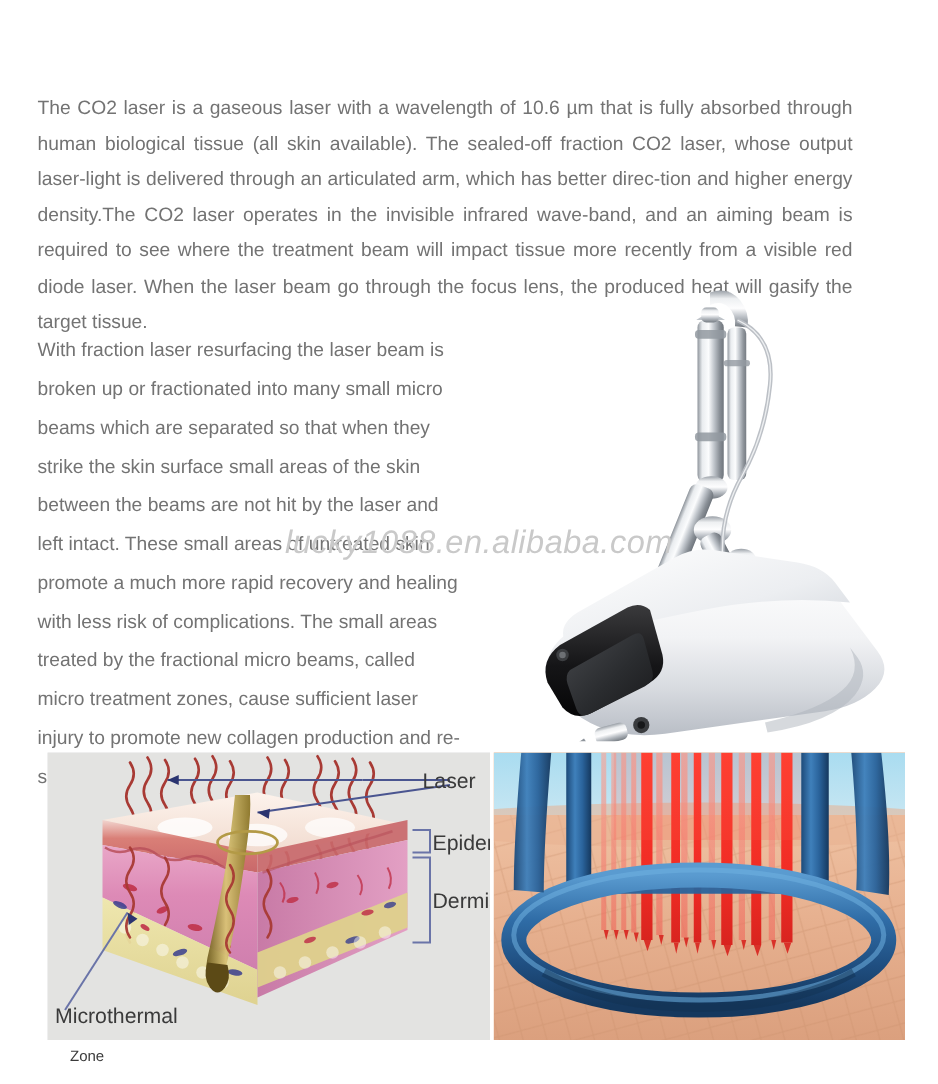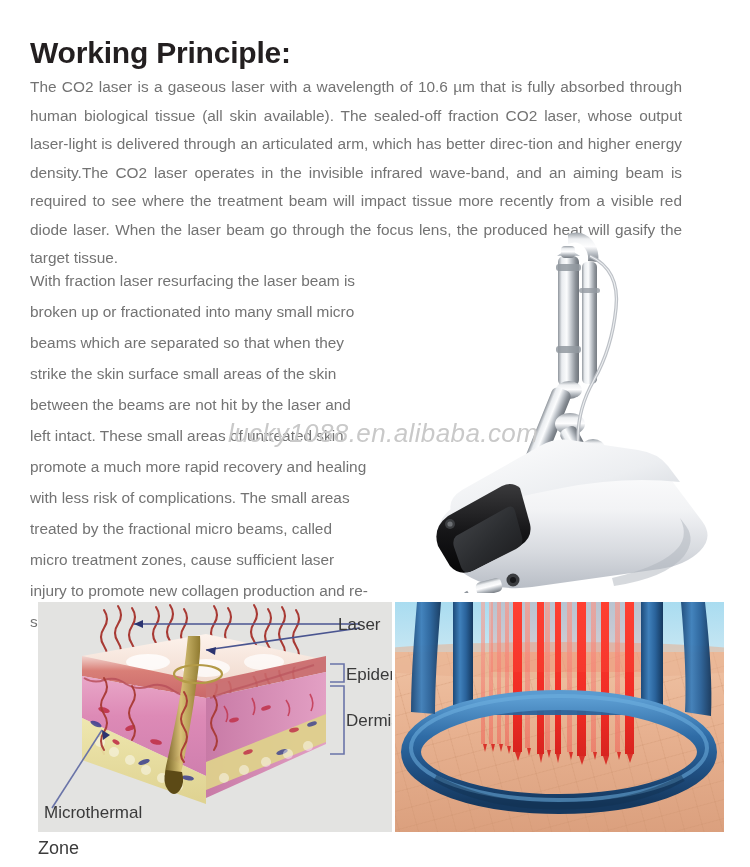--- a/index.html
+++ b/index.html
@@ -92,37 +92,36 @@
     top: 0;
     height: 230px;
     overflow: hidden;
   }
   .fig-skin  { left: 0px;   width: 354px; background: #e3e3e1; }
   .fig-beams { left: 357px; width: 329px; background: #e8b894; }
   .fig svg { display: block; width: 100%; height: 100%; }
 
   .fig-caption {
     position: absolute;
-    left: 38px;
+    left: 56px;
     top: 838px;
-    font-size: 18px;
+    font-size: 12px;
     color: #3b3b3b;
   }
 
   .lbl {
     font-family: "Liberation Sans", sans-serif;
     fill: #3a3a3a;
   }
 </style>
 </head>
 <body>
 
 <div class="page">
 
-  <h1 class="page-title">Working Principle:</h1>
 
   <p class="para para-intro">The CO2 laser is a gaseous laser with a wavelength of 10.6 µm that is fully absorbed through human biological tissue (all skin available). The sealed-off fraction CO2 laser, whose output laser-light is delivered through an articulated arm, which has better direc-tion and higher energy density.The CO2 laser operates in the invisible infrared wave-band, and an aiming beam is required to see where the treatment beam will impact tissue more recently from a visible red diode laser. When the laser beam go through the focus lens, the produced heat will gasify the target tissue.</p>
 
   <p class="para para-fraction">With fraction laser resurfacing the laser beam is broken up or fractionated into many small micro beams which are separated so that when they strike the skin surface small areas of the skin between the beams are not hit by the laser and left intact. These small areas of untreated skin promote a much more rapid recovery and healing with less risk of complications. The small areas treated by the fractional micro beams, called micro treatment zones, cause sufficient laser injury to promote new collagen production and re-sultant facial skin rejuvenation.</p>
 
   <div class="machine">
     <svg viewBox="0 0 320 365" xmlns="http://www.w3.org/2000/svg">
       <defs>
         <linearGradient id="bodyG" x1="0" y1="0" x2="0" y2="1">
           <stop offset="0%" stop-color="#ffffff"></stop>

